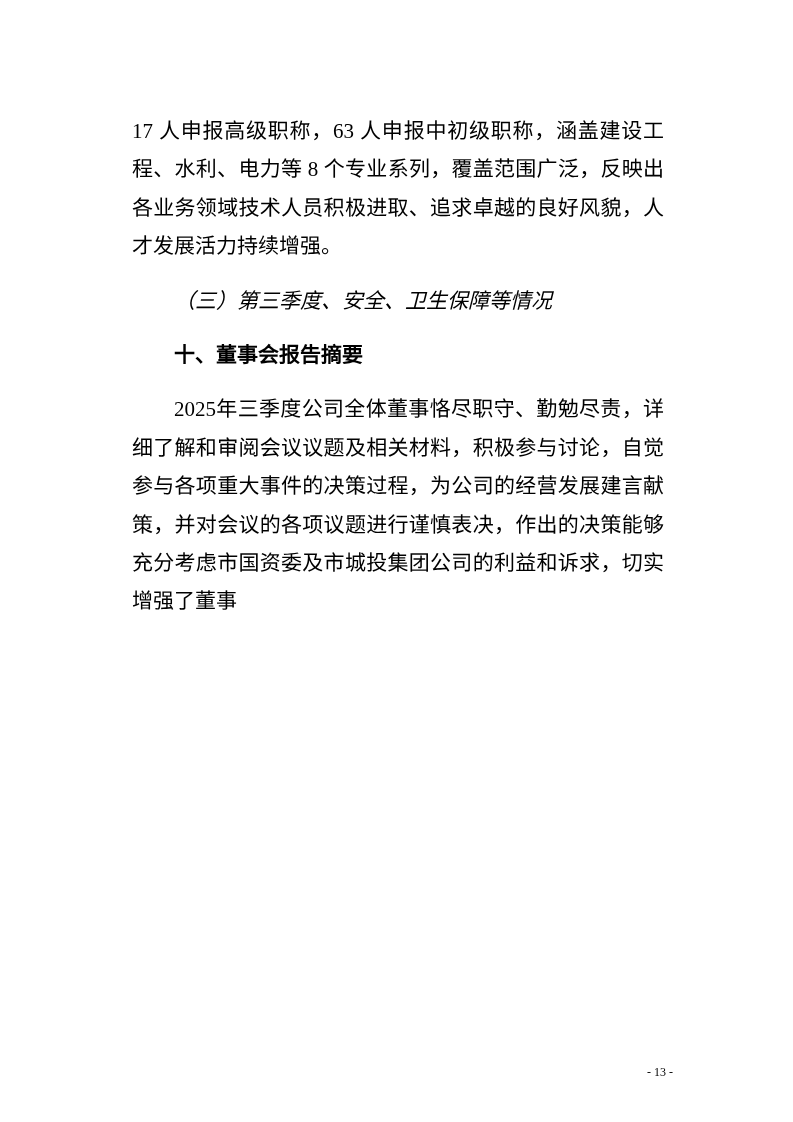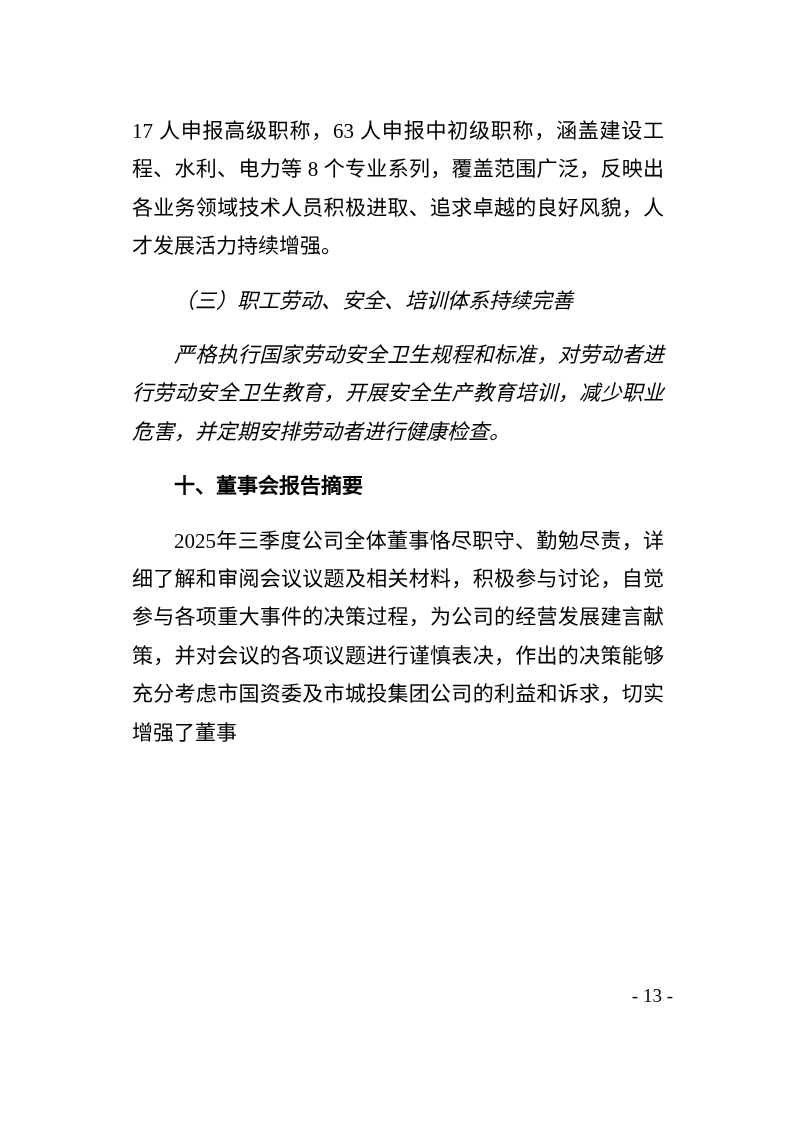--- a/index.html
+++ b/index.html
@@ -43,40 +43,39 @@
     
     font-family: "Liberation Sans", "DejaVu Sans", sans-serif;
     font-weight: bold;
     font-style: normal;
   }
   .indent {
     text-indent: 2em;
   }
   .page-number {
     position: absolute;
-    top: 984px;
+    top: 1060px;
     right: 120px;
-    font-size: 19px;
+    font-size: 12px;
     line-height: 24px;
     font-family: "Liberation Serif", "DejaVu Serif", serif;
     color: #000000;
   }
 </style>
 </head>
 <body>
 
 <div class="page">
   <div class="content">
 
     <p class="song">17 人申报高级职称，63 人申报中初级职称，涵盖建设工程、水利、电力等 8 个专业系列，覆盖范围广泛，反映出各业务领域技术人员积极进取、追求卓越的良好风貌，人才发展活力持续增强。</p>
 
 
-    <p class="kai indent">（三）职工劳动、安全、培训体系持续完善</p>
+    <p class="kai indent">（三）第三季度、安全、卫生保障等情况</p>
 
-    <p class="kai indent">严格执行国家劳动安全卫生规程和标准，对劳动者进行劳动安全卫生教育，开展安全生产教育培训，减少职业危害，并定期安排劳动者进行健康检查。</p>
 
     <p class="hei indent">十、董事会报告摘要</p>
 
 
 
 
     <p class="song indent">2025年三季度公司全体董事恪尽职守、勤勉尽责，详细了解和审阅会议议题及相关材料，积极参与讨论，自觉参与各项重大事件的决策过程，为公司的经营发展建言献策，并对会议的各项议题进行谨慎表决，作出的决策能够充分考虑市国资委及市城投集团公司的利益和诉求，切实增强了董事</p>
 
   </div>
 

